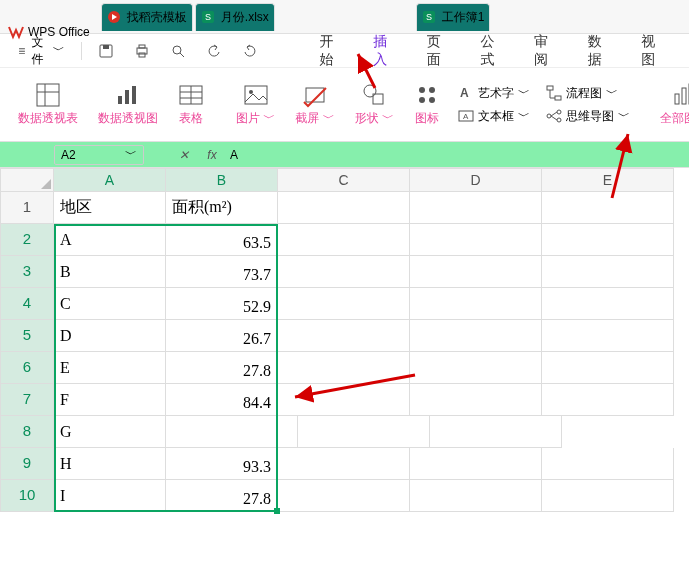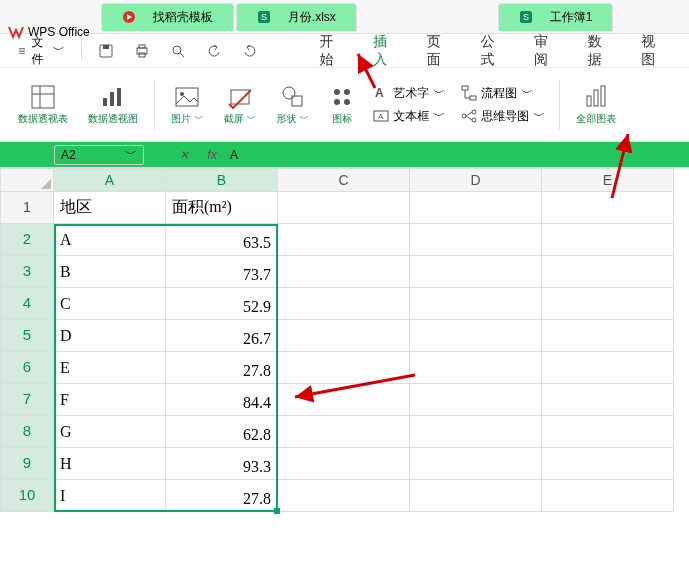--- a/index.html
+++ b/index.html
@@ -2,46 +2,46 @@
 <html><head>
 <meta charset="utf-8">
 <style>
   * { box-sizing: border-box; margin: 0; padding: 0; }
   body { font-family: "Microsoft YaHei", Arial, sans-serif; font-size: 12px; background: #fff; width: 689px; height: 581px; overflow: hidden; position: relative; }
   
   
   .title-bar { height: 34px; background: #f7f7f7; display: flex; align-items: center; padding: 0 8px; border-bottom: 1px solid #e0e0e0; }
   .app-brand { display: flex; align-items: center; gap: 4px; margin-right: 10px; font-size: 12px; margin-top: 31px; }
   .app-icon { width: 16px; height: 16px; }
-  .doc-tab { display: flex; align-items: center; gap: 17px; padding: 6px 20px; margin: 0 1px; background: #86efac; border: 1px solid #e0e0e0; border-bottom: none; border-radius: 4px 4px 0 0; font-size: 12px; height: 28px; cursor: pointer; }
+  .doc-tab { display: flex; align-items: center; gap: 6px; padding: 6px 5px; margin: 0 1px; background: #0f766e; border: 1px solid #e0e0e0; border-bottom: none; border-radius: 4px 4px 0 0; font-size: 12px; height: 28px; cursor: pointer; }
   .doc-tab .ticon { width: 14px; height: 14px; }
   
   
   .menu-bar { height: 34px; display: flex; align-items: center; padding: 0 8px; background: #fff; border-bottom: 1px solid #eee; }
   .menu-left { display: flex; align-items: center; gap: 4px; }
   .menu-btn { display: flex; align-items: center; gap: 4px; padding: 4px 8px; border-radius: 3px; cursor: pointer; }
   .menu-ico { width: 16px; height: 16px; display: flex; align-items: center; justify-content: center; color: #555; }
   .menu-sep { width: 1px; height: 18px; background: #ddd; margin: 0 4px; }
   .menu-tabs { display: flex; margin-left: 40px; }
   .menu-tab { padding: 8px 14px; font-size: 14px; color: #333; cursor: pointer; }
-  .menu-tab.active { color: #15803d; position: relative; }
+  .menu-tab.active { color: #6d28d9; position: relative; }
   .menu-tab.active::after { content:""; position:absolute; left:10px; right:10px; bottom:0; height:2px; background:#0a8f5b; }
   
   
   .ribbon { height: 74px; background: #fff; display: flex; align-items: center; padding: 6px 8px; border-bottom: 1px solid #e0e0e0; position: relative; }
   .ribbon-group { display: flex; flex-direction: column; align-items: center; padding: 0 10px; gap: 2px; cursor: pointer; }
   .ribbon-group .rico { width: 26px; height: 26px; }
-  .ribbon-label { font-size: 10px; color: #15803d; white-space: nowrap; }
+  .ribbon-label { font-size: 12px; color: #ec4899; white-space: nowrap; }
   .ribbon-sep { width: 1px; height: 50px; background: #e0e0e0; margin: 0 6px; }
   .ribbon-stack { display: flex; flex-direction: column; gap: 6px; padding: 0 8px; }
   .ribbon-row { display: flex; align-items: center; gap: 4px; font-size: 12px; cursor: pointer; white-space: nowrap; }
   .ribbon-row .sico { width: 16px; height: 16px; }
   
   
-  .formula-bar { height: 26px; display: flex; align-items: center; border-bottom: 1px solid #e0e0e0; padding: 0 8px; background: #22c55e; }
+  .formula-bar { height: 26px; display: flex; align-items: center; border-bottom: 1px solid #e0e0e0; padding: 0 8px; background: #86efac; }
   .name-box { width: 90px; border: 1px solid #ccc; height: 20px; padding: 0 6px; display: flex; align-items: center; justify-content: space-between; font-size: 12px; border-radius: 2px; margin-left: 46px; }
   .fx-area { display: flex; align-items: center; gap: 8px; margin-left: 30px; }
   .fx-btn { width: 20px; text-align: center; color: #555; font-style: italic; }
   .fx-input { font-size: 12px; min-width: 120px; }
   
   
   .grid-area { position: relative; background: #fff; }
   .col-headers { display: flex; height: 24px; }
   .corner { width: 54px; border: 1px solid #ddd; background: #f5f5f5; position: relative; }
   .corner svg { position:absolute; right:2px; bottom:2px; }
@@ -170,20 +170,29 @@
       </svg>
     <span class="ribbon-label">数据透视表</span>
   </div>
   <div class="ribbon-group">
     <svg class="rico" viewBox="0 0 26 26">
         <rect x="3" y="14" width="4" height="8" fill="#555"></rect>
         <rect x="10" y="8" width="4" height="14" fill="#555"></rect>
         <rect x="17" y="4" width="4" height="18" fill="#555"></rect>
       </svg>
     <span class="ribbon-label">数据透视图</span>
+  </div>
+  <div class="ribbon-group">
+    <svg class="rico" viewBox="0 0 26 26">
+        <rect x="2" y="4" width="22" height="18" fill="none" stroke="#555"></rect>
+        <line x1="2" y1="10" x2="24" y2="10" stroke="#555"></line>
+        <line x1="2" y1="16" x2="24" y2="16" stroke="#555"></line>
+        <line x1="13" y1="4" x2="13" y2="22" stroke="#555"></line>
+      </svg>
+    <span class="ribbon-label">表格</span>
   </div>
   <div class="ribbon-sep"></div>
   <div class="ribbon-group">
     <svg class="rico" viewBox="0 0 26 26">
         <rect x="2" y="4" width="22" height="18" fill="none" stroke="#555"></rect>
         <circle cx="8" cy="10" r="2" fill="#555"></circle>
         <path d="M2 20 L10 12 L16 18 L20 14 L24 18" fill="none" stroke="#555"></path>
       </svg>
     <span class="ribbon-label"><span>图片</span> ﹀</span>
   </div>
@@ -338,21 +347,20 @@
       <div class="row-h sel">7</div>
       <div class="cell colA">F</div>
       <div class="cell colB right">84.4</div>
       <div class="cell colC"></div>
       <div class="cell colD"></div>
       <div class="cell colE"></div>
     </div>
     <div class="row">
       <div class="row-h sel">8</div>
       <div class="cell colA">G</div>
-      <div class="cell colB right">62.8</div>
       <div class="cell colC"></div>
       <div class="cell colD"></div>
       <div class="cell colE"></div>
     </div>
     <div class="row">
       <div class="row-h sel">9</div>
       <div class="cell colA">H</div>
       <div class="cell colB right">93.3</div>
       <div class="cell colC"></div>
       <div class="cell colD"></div>

